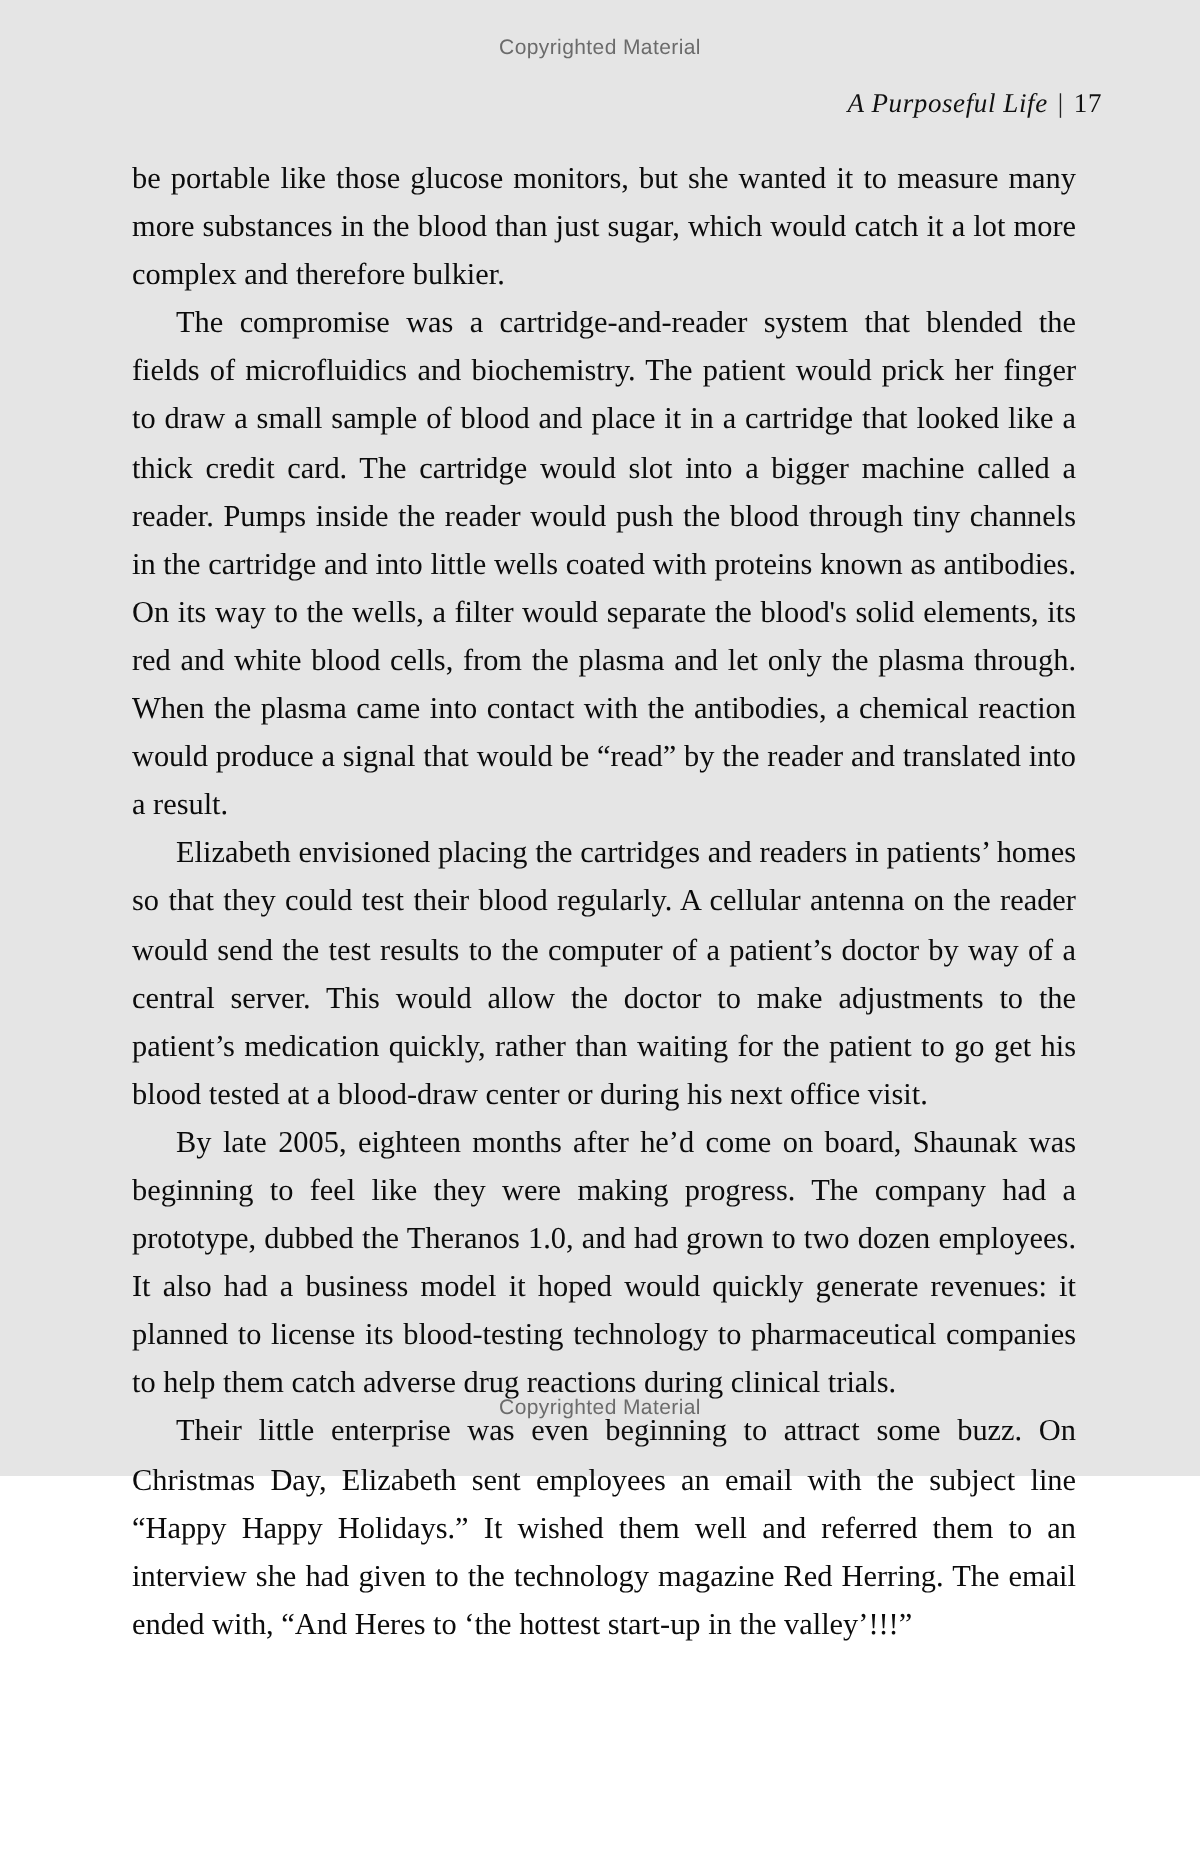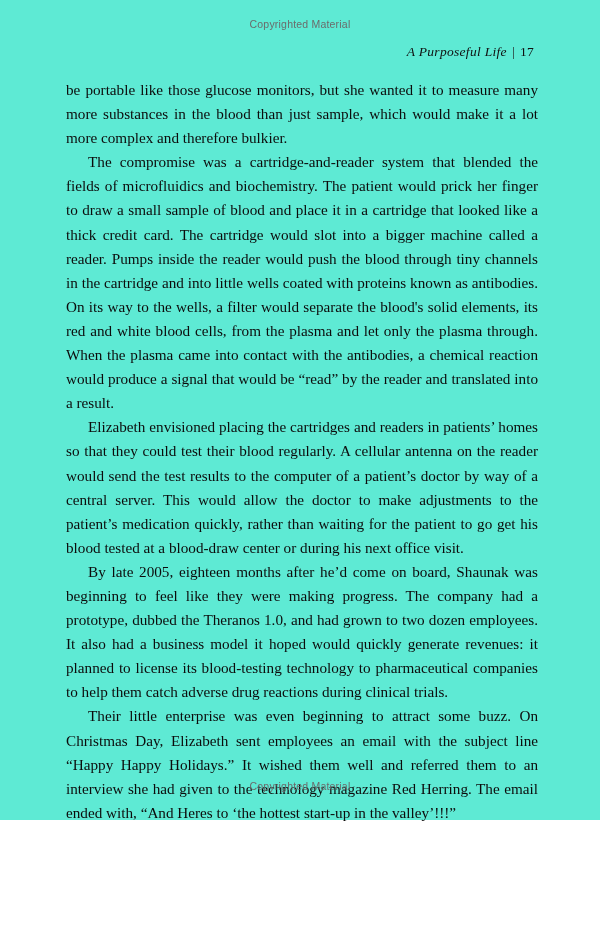--- a/index.html
+++ b/index.html
@@ -10,42 +10,42 @@
   body {
     width: 600px;
     height: 932px;
     font-family: "Liberation Serif", serif;
     color: #000000;
     position: relative;
     overflow: hidden;
   }
   .page {
     width: 600px;
-    height: 820px;
+    height: 738px;
     box-sizing: border-box;
     position: relative;
-    background: #5eead4;
+    background: #e5e5e5;
   }
   .watermark {
     position: absolute;
     left: 0;
     width: 100%;
     text-align: center;
     font-family: "Liberation Sans", sans-serif;
     font-size: 10.5px;
     color: #6b6b6b;
     letter-spacing: 0.2px;
   }
   .watermark-top { top: 18px; }
   .watermark-bottom { bottom: 28px; }
 
   .running-head {
     position: absolute;
     top: 44px;
-    right: 66px;
+    right: 49px;
     font-family: "Liberation Serif", serif;
     font-size: 13.5px;
     color: #111111;
     letter-spacing: 0.3px;
   }
   .running-head .title {
     font-style: italic;
   }
   .running-head .sep {
     font-style: normal;
@@ -82,21 +82,21 @@
 
 <div class="page">
 
   <div class="watermark watermark-top">Copyrighted Material</div>
 
   <div class="running-head">
     <span class="title">A Purposeful Life</span><span class="sep">|</span><span class="folio">17</span>
   </div>
 
   <div class="body-text">
-    <p>be portable like those glucose monitors, but she wanted it to measure many more substances in the blood than just sample, which would make it a lot more complex and therefore bulkier.</p>
+    <p>be portable like those glucose monitors, but she wanted it to measure many more substances in the blood than just sugar, which would catch it a lot more complex and therefore bulkier.</p>
     <p>The compromise was a cartridge-and-reader system that blended the fields of microfluidics and biochemistry. The patient would prick her finger to draw a small sample of blood and place it in a cartridge that looked like a thick credit card. The cartridge would slot into a bigger machine called a reader. Pumps inside the reader would push the blood through tiny channels in the cartridge and into little wells coated with proteins known as antibodies. On its way to the wells, a filter would separate the blood's solid elements, its red and white blood cells, from the plasma and let only the plasma through. When the plasma came into contact with the antibodies, a chemical reaction would produce a signal that would be “read” by the reader and translated into a result.</p>
     <p>Elizabeth envisioned placing the cartridges and readers in patients’ homes so that they could test their blood regularly. A cellular antenna on the reader would send the test results to the computer of a patient’s doctor by way of a central server. This would allow the doctor to make adjustments to the patient’s medication quickly, rather than waiting for the patient to go get his blood tested at a blood-draw center or during his next office visit.</p>
     <p>By late 2005, eighteen months after he’d come on board, Shaunak was beginning to feel like they were making progress. The company had a prototype, dubbed the Theranos 1.0, and had grown to two dozen employees. It also had a business model it hoped would quickly generate revenues: it planned to license its blood-testing technology to pharmaceutical companies to help them catch adverse drug reactions during clinical trials.</p>
     <p><span>Their little enterprise was even beginning to attract some buzz. On Christmas Day, Elizabeth sent employees an email with the subject line “Happy Happy Holidays.” It wished them well and referred them to an interview she had given to the technology magazine </span><span class="it">Red Herring</span><span>. The email ended with, “And Heres to ‘the hottest start-up in the valley’!!!”</span></p>
   </div>
 
   <div class="watermark watermark-bottom">Copyrighted Material</div>
 
 </div>
 

